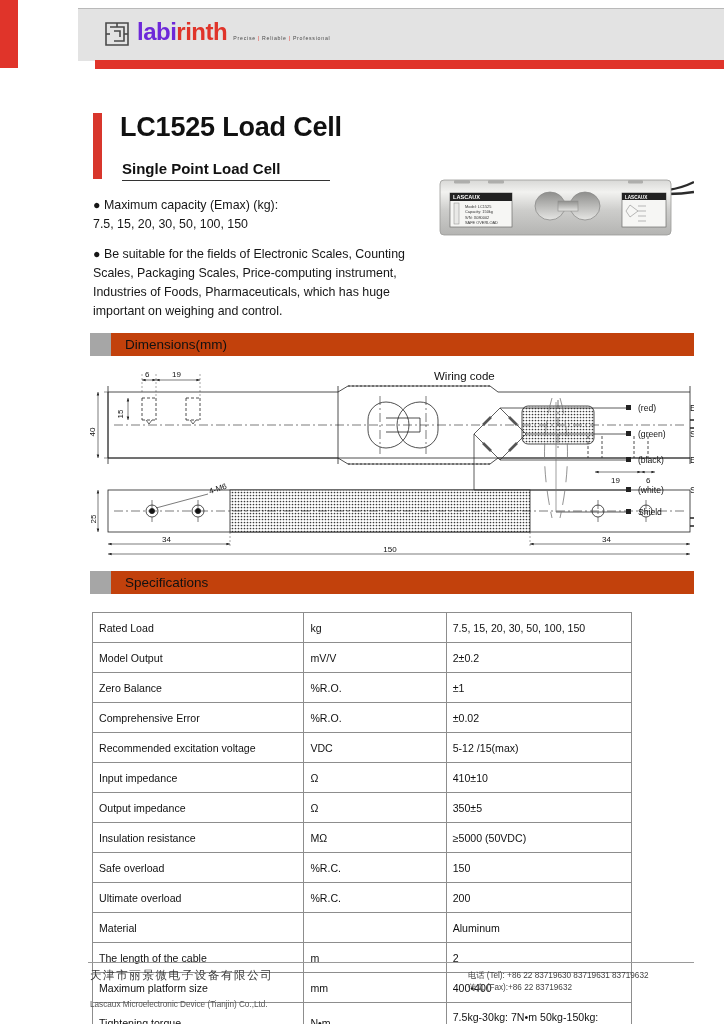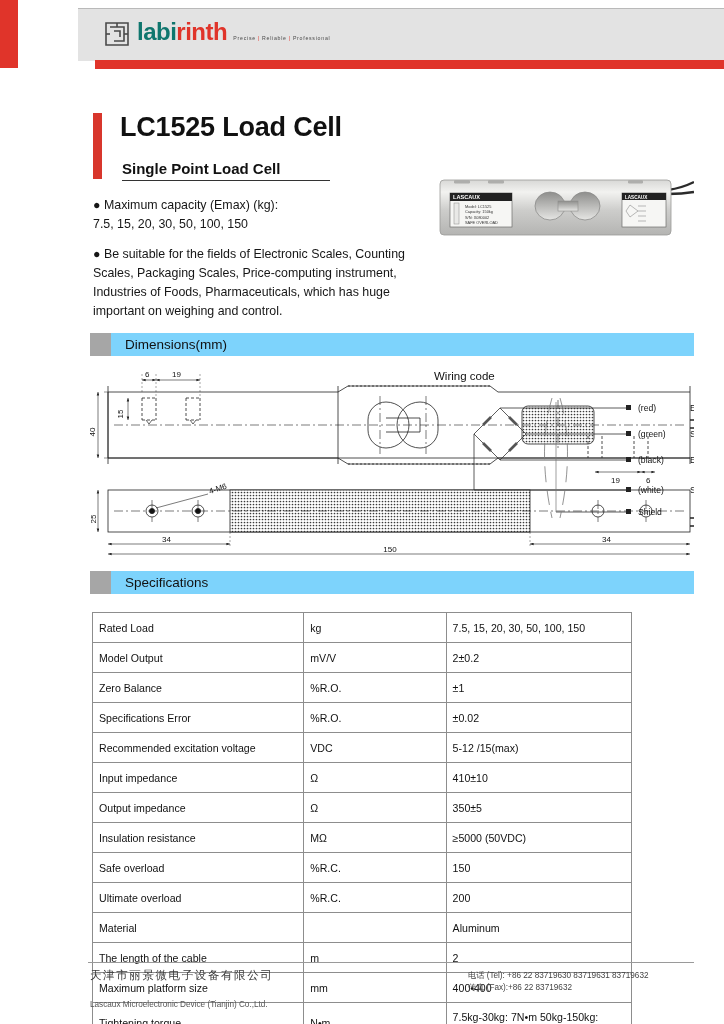--- a/index.html
+++ b/index.html
@@ -48,21 +48,21 @@
     margin-right: 7px;
     margin-top: 1px;
   }
   .logo-text-block { line-height: 1; }
   .logo-word {
     font-size: 24px;
     font-weight: bold;
     letter-spacing: -0.5px;
     line-height: 24px;
   }
-  .logo-word .lab { color: #0f766e; }
+  .logo-word .lab { color: #6d28d9; }
   .logo-word .rinth { color: #e0342a; }
   .logo-tag {
     font-size: 5.2px;
     color: #4a4a4a;
     letter-spacing: 0.75px;
     margin-top: 3px;
     white-space: nowrap;
   }
   .logo-tag .sep { color: #e0342a; margin: 0 2px; }
 
@@ -109,21 +109,21 @@
     position: absolute;
     left: 432px; top: 168px;
     width: 262px; height: 82px;
   }
 
   
   .section-bar {
     position: absolute;
     left: 90px;
     width: 604px; height: 23px;
-    background: #7dd3fc;
+    background: #c2410c;
     display: flex;
     align-items: center;
   }
   .section-bar .sq {
     width: 21px; height: 23px;
     background: #a6a6a6;
     flex: 0 0 auto;
   }
   .section-bar .label {
     font-size: 13.5px;
@@ -453,21 +453,21 @@
         <td class="c-name">Model Output</td>
         <td class="c-unit">mV/V</td>
         <td class="c-val">2±0.2</td>
       </tr>
       <tr>
         <td class="c-name">Zero Balance</td>
         <td class="c-unit">%R.O.</td>
         <td class="c-val">±1</td>
       </tr>
       <tr>
-        <td class="c-name">Specifications Error</td>
+        <td class="c-name">Comprehensive Error</td>
         <td class="c-unit">%R.O.</td>
         <td class="c-val">±0.02</td>
       </tr>
       <tr>
         <td class="c-name">Recommended excitation voltage</td>
         <td class="c-unit">VDC</td>
         <td class="c-val">5-12 /15(max)</td>
       </tr>
       <tr>
         <td class="c-name">Input impedance</td>

